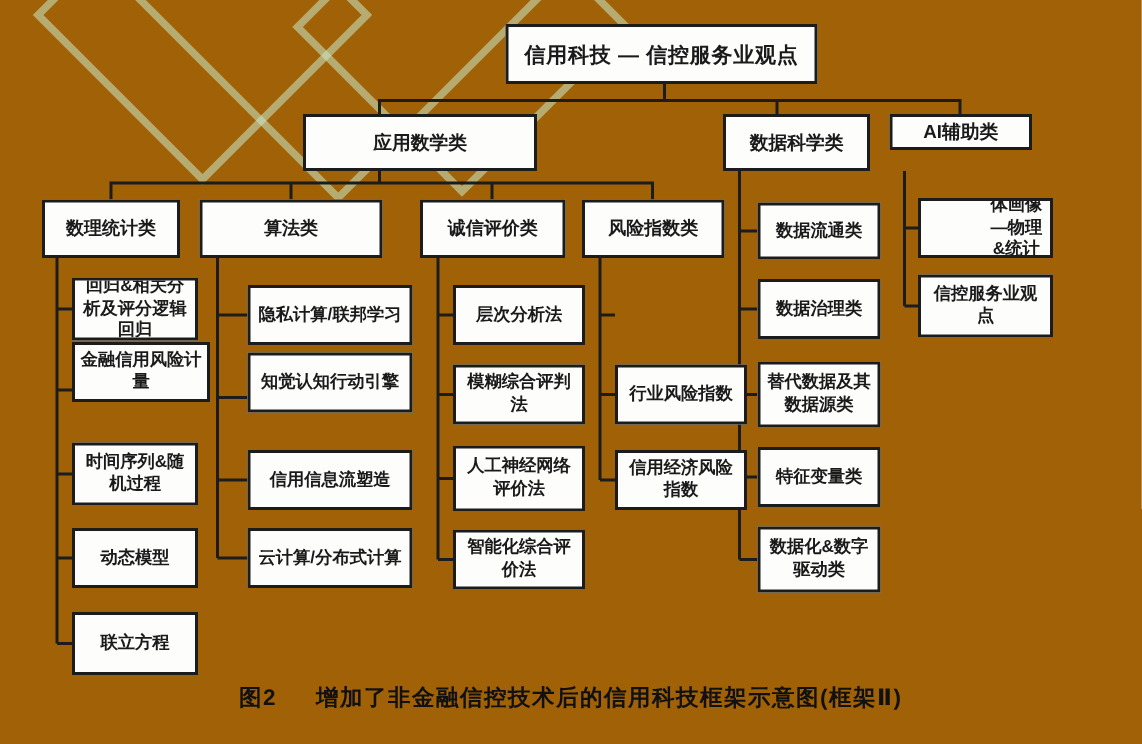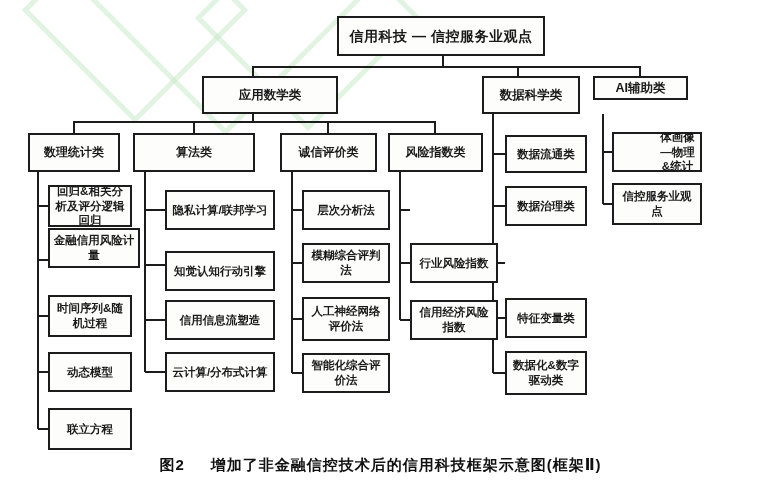--- a/index.html
+++ b/index.html
@@ -3,21 +3,21 @@
 <meta charset="utf-8">
 <style>
   html,body{margin:0;padding:0;}
   body{
     font-family:"Liberation Sans","DejaVu Sans",sans-serif;
     background:#e8e8e8;
   }
   #stage{
     position:relative;
     width:761px;height:496px;
-    background:#ffffff;
+    background:#a16207;
     overflow:hidden;
     color:#1a1a1a;
   }
   
   .wm{
     position:absolute;
     border:5px solid #c9e9c9;
     opacity:.55;
     transform:rotate(45deg);
     pointer-events:none;
@@ -67,50 +67,51 @@
       M38 172 V429 M38 206 H48 M38 260 H48 M38 316 H48 M38 372 H48 M38 429 H48
       M145 172 V372 M145 210 H165 M145 265 H165 M145 320 H165 M145 372 H165
       M292 172 V373 M292 210 H302 M292 263 H302 M292 319 H302 M292 373 H302
       M400 172 V320 M400 210 H410 M400 263 H410 M400 320 H410
       M493 114 V373 M493 154 H505 M493 206 H505 M493 263 H505 M493 318 H505 M493 373 H505
       M603 114 V204 M603 152 H612 M603 204 H612"></path>
   </svg>
 
   <div class="node root" style="left:337px;top:16px;width:208px;height:40px;">信用科技 — 信控服务业观点</div>
 
-  <div class="node lvl2" style="left:202px;top:76px;width:136px;height:38px;">应用数学类</div>
+  <div class="node lvl2" style="left:202px;top:76px;width:156px;height:38px;">应用数学类</div>
   <div class="node lvl2" style="left:482px;top:76px;width:98px;height:38px;">数据科学类</div>
   <div class="node lvl2" style="left:593px;top:76px;width:95px;height:24px;">AI辅助类</div>
 
   <div class="node lvl3" style="left:28px;top:133px;width:92px;height:39px;">数理统计类</div>
   <div class="node lvl3" style="left:133px;top:133px;width:122px;height:39px;">算法类</div>
   <div class="node lvl3" style="left:280px;top:133px;width:97px;height:39px;">诚信评价类</div>
   <div class="node lvl3" style="left:388px;top:133px;width:95px;height:39px;">风险指数类</div>
 
   <div class="node" style="left:48px;top:185px;width:84px;height:42px;">回归&amp;相关分析及评分逻辑回归</div>
   <div class="node" style="left:48px;top:228px;width:92px;height:40px;">金融信用风险计量</div>
   <div class="node" style="left:48px;top:295px;width:84px;height:42px;">时间序列&amp;随机过程</div>
   <div class="node" style="left:48px;top:352px;width:84px;height:40px;">动态模型</div>
   <div class="node" style="left:48px;top:408px;width:84px;height:42px;">联立方程</div>
 
   <div class="node" style="left:165px;top:190px;width:110px;height:40px;">隐私计算/联邦学习</div>
-  <div class="node" style="left:165px;top:251px;width:110px;height:40px;">知觉认知行动引擎</div>
+  <div class="node" style="left:165px;top:235px;width:110px;height:40px;">知觉认知行动引擎</div>
   <div class="node" style="left:165px;top:300px;width:110px;height:40px;">信用信息流塑造</div>
   <div class="node" style="left:165px;top:352px;width:110px;height:40px;">云计算/分布式计算</div>
 
   <div class="node" style="left:302px;top:190px;width:88px;height:40px;">层次分析法</div>
   <div class="node" style="left:302px;top:243px;width:88px;height:40px;">模糊综合评判法</div>
   <div class="node" style="left:302px;top:297px;width:88px;height:44px;">人工神经网络评价法</div>
   <div class="node" style="left:302px;top:353px;width:88px;height:40px;">智能化综合评价法</div>
 
   <div class="node" style="left:410px;top:243px;width:88px;height:40px;">行业风险指数</div>
   <div class="node" style="left:410px;top:300px;width:88px;height:40px;">信用经济风险指数</div>
 
   <div class="node" style="left:505px;top:135px;width:82px;height:38px;">数据流通类</div>
   <div class="node" style="left:505px;top:186px;width:82px;height:40px;">数据治理类</div>
+  <div class="node" style="left:505px;top:241px;width:82px;height:44px;">替代数据及其数据源类</div>
   <div class="node" style="left:505px;top:298px;width:82px;height:40px;">特征变量类</div>
   <div class="node" style="left:505px;top:351px;width:82px;height:44px;">数据化&amp;数字驱动类</div>
 
   <div class="node" style="left:612px;top:132px;width:90px;height:40px;padding-left:44px;">信用主体画像—物理&amp;统计关联</div>
   <div class="node" style="left:612px;top:183px;width:90px;height:42px;">信控服务业观点</div>
 
   <div class="caption">
     <span>图2</span>
     <span>增加了非金融信控技术后的信用科技框架示意图(框架Ⅱ)</span>
   </div>

